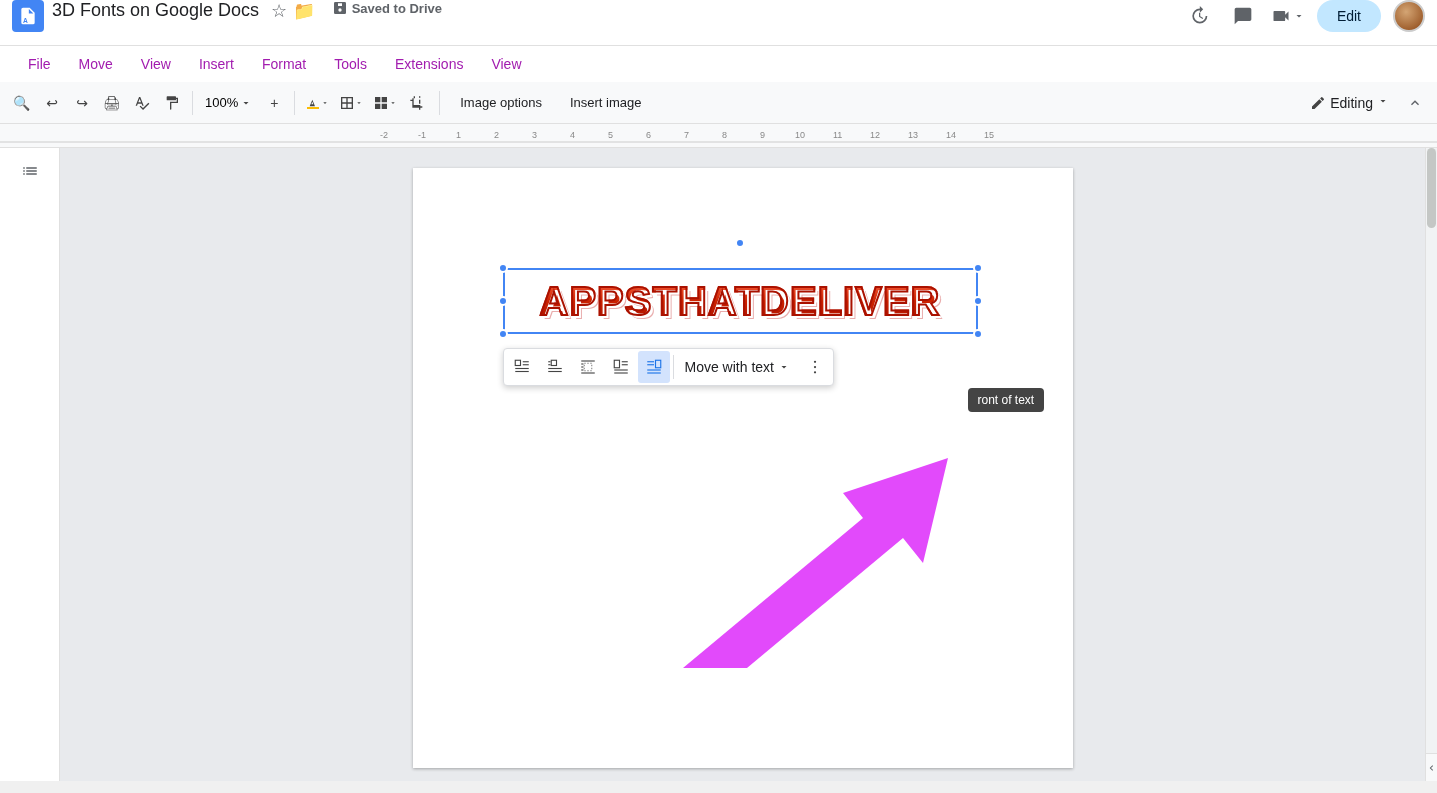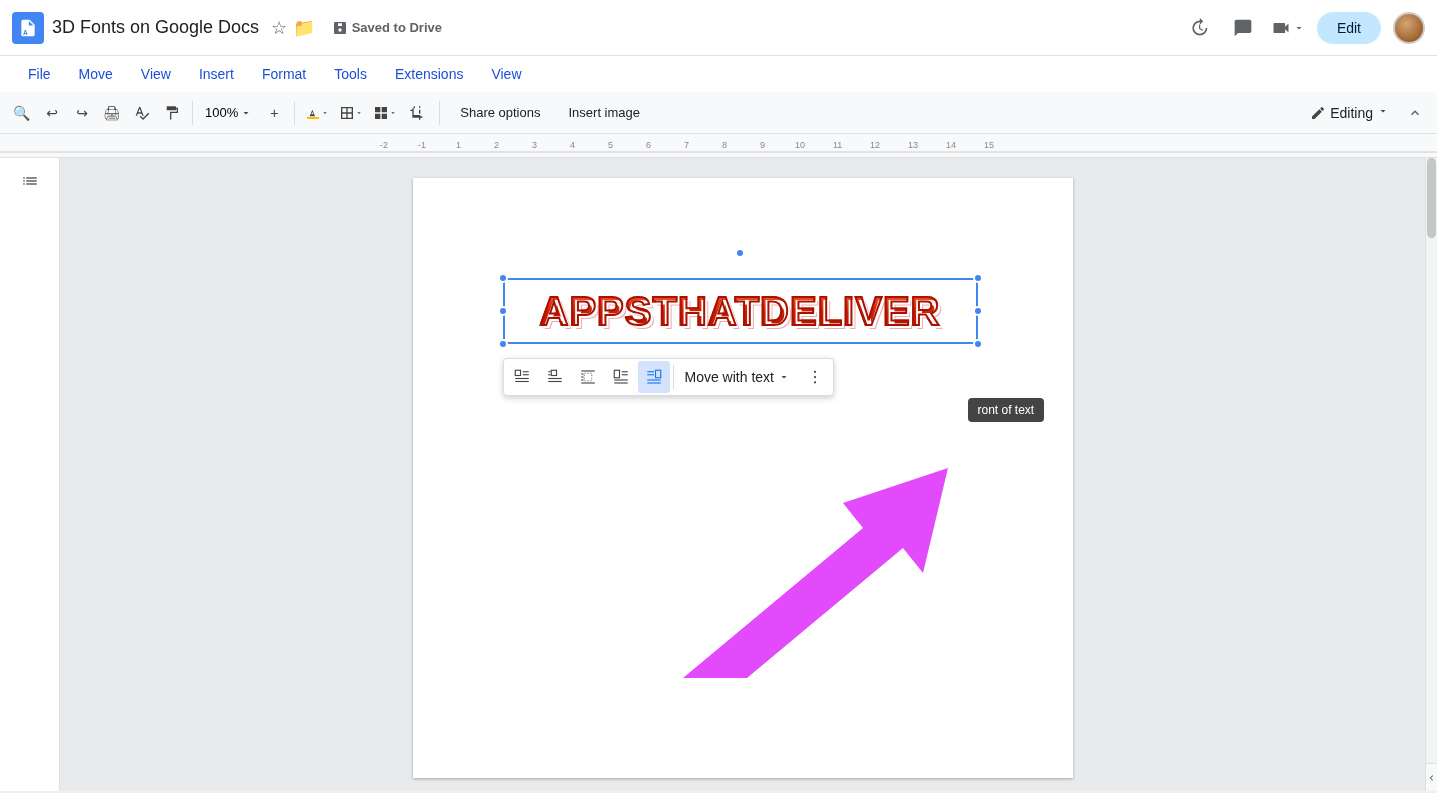--- a/index.html
+++ b/index.html
@@ -1,39 +1,39 @@
 <!DOCTYPE html>
 <html><head>
   <meta charset="utf-8">
   <style>
     * { margin: 0; padding: 0; box-sizing: border-box; }
     body { font-family: 'Arial', sans-serif; background: #f0f0f0; width: 1437px; height: 793px; overflow: hidden; position: relative; }
 
     
     #title-bar {
-      display: flex; align-items: center; height: 56px;
+      display: flex; align-items: flex-start; height: 46px;
       background: #fff; padding: 0 12px; gap: 8px;
       border-bottom: 1px solid #e0e0e0;
     }
     #app-icon { width: 32px; height: 32px; background: #4285f4; border-radius: 4px; display: flex; align-items: center; justify-content: center; color: white; font-size: 18px; font-weight: bold; flex-shrink: 0; }
     #doc-title { font-size: 18px; color: #202124; font-weight: 400; }
     #title-icons { display: flex; gap: 6px; align-items: center; margin-left: 4px; }
     #title-icons span { color: #5f6368; font-size: 18px; cursor: pointer; }
     #saved-label { font-size: 13px; color: #5f6368; margin-left: 8px; display: flex; align-items: center; gap: 4px; font-weight: bold; }
     #right-controls { margin-left: auto; display: flex; align-items: center; gap: 12px; }
     #history-icon, #chat-icon, #meet-icon { color: #5f6368; font-size: 20px; cursor: pointer; width: 32px; height: 32px; display: flex; align-items: center; justify-content: center; border-radius: 50%; }
     #share-btn { background: #c2e7ff; color: #001d35; border: none; border-radius: 20px; padding: 8px 20px; font-size: 14px; font-weight: 500; cursor: pointer; display: flex; align-items: center; gap: 6px; }
     #avatar { width: 32px; height: 32px; border-radius: 50%; background: #8b4513; overflow: hidden; }
 
     
     #menu-bar {
       display: flex; align-items: center; height: 36px;
       background: #fff; padding: 0 16px; gap: 4px;
     }
-    .menu-item { font-size: 14px; color: #1d4ed8; padding: 4px 12px; cursor: pointer; border-radius: 4px; }
+    .menu-item { font-size: 14px; color: #a21caf; padding: 4px 12px; cursor: pointer; border-radius: 4px; }
 
     
     #toolbar {
       display: flex; align-items: center; height: 42px;
       background: #f8f9fa; border-bottom: 1px solid #e0e0e0;
       padding: 0 8px; gap: 4px;
     }
     .tb-btn { display: flex; align-items: center; justify-content: center; min-width: 28px; height: 28px; border-radius: 4px; cursor: pointer; color: #444; font-size: 14px; padding: 0 4px; }
     .tb-sep { width: 1px; height: 24px; background: #dadce0; margin: 0 4px; }
     .tb-group { display: flex; align-items: center; gap: 2px; }
@@ -211,21 +211,21 @@
           <path d="M7 10l5 5 5-5z"></path>
         </svg>
     </div>
     <div class="tb-btn">
       <svg width="16" height="16" viewBox="0 0 24 24" fill="#444">
           <path d="M17 15H7V5H5v2H2v2h3v10h10v3h2v-3h3v-2h-3zM7 5h2V2H7v3zm10 8V7h-2v6h2zM15 2v2h2V2h-2z"></path>
         </svg>
     </div>
   </div>
   <div class="tb-sep"></div>
-  <button id="image-options-btn">Share options</button>
+  <button id="image-options-btn">Image options</button>
   <button id="replace-image-btn">Insert image</button>
   <div id="editing-dropdown">
     <svg width="16" height="16" viewBox="0 0 24 24" fill="#444">
         <path d="M3 17.25V21h3.75L17.81 9.94l-3.75-3.75L3 17.25zM20.71 7.04a1 1 0 0 0 0-1.41l-2.34-2.34a1 1 0 0 0-1.41 0l-1.83 1.83 3.75 3.75 1.83-1.83z"></path>
       </svg>
     <span>Editing</span>
     <svg width="12" height="12" viewBox="0 0 24 24" fill="#444">
         <path d="M7 10l5 5 5-5z"></path>
       </svg>
   </div>

